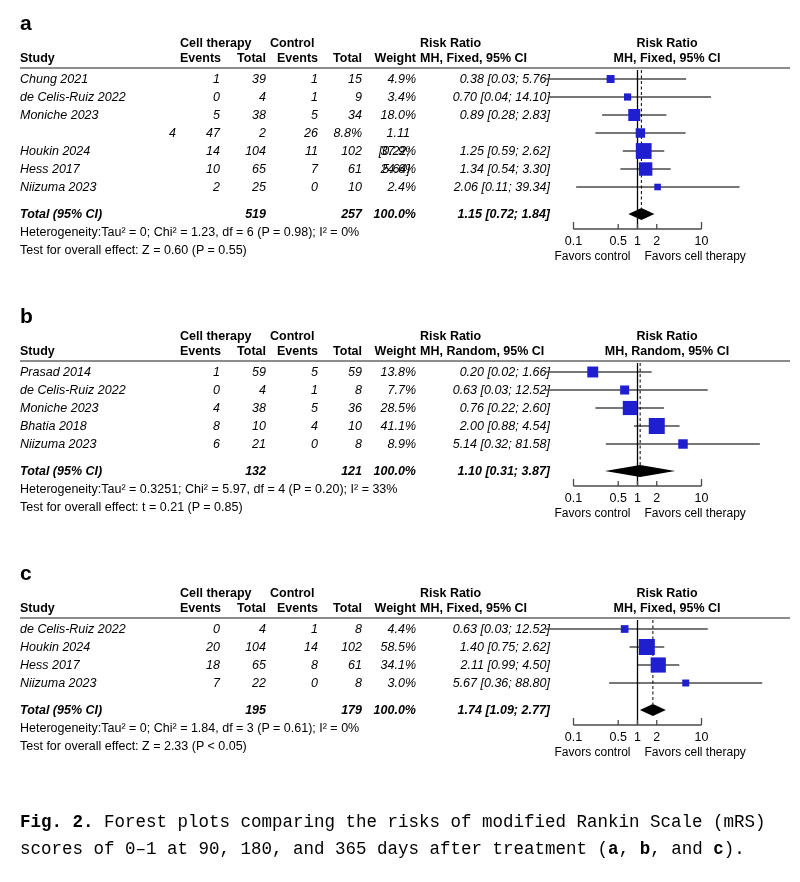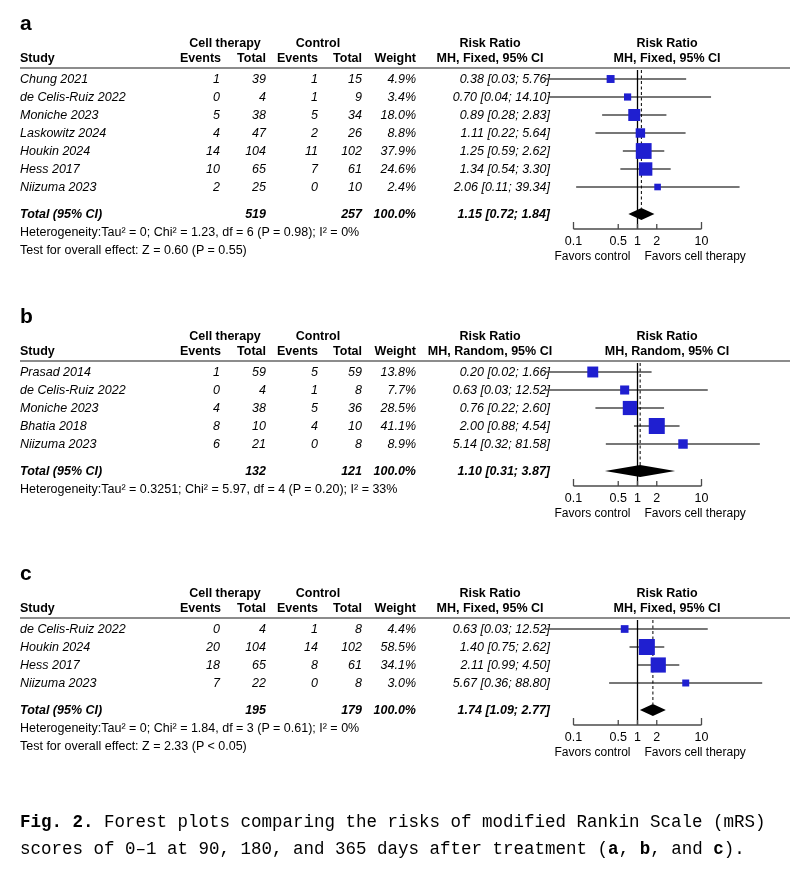--- a/index.html
+++ b/index.html
@@ -6,21 +6,21 @@
   body{width:800px;height:882px;overflow:hidden;color:#000;
        font-family:"Liberation Sans",sans-serif;-webkit-font-smoothing:antialiased;}
   .figure{padding:12px 10px 0 20px;position:relative;}
   .panel{position:relative;}
   .panel + .panel{margin-top:16px;}
   .panel-label{font-size:21px;font-weight:bold;height:24px;line-height:22px;}
   .panel-body{position:relative;}
   .g7{display:grid;grid-template-columns:160px 44px 46px 52px 44px 54px 140px;}
   .hdr{font-weight:bold;font-size:12.5px;}
   .hdr .r1,.hdr .r2{height:15px;line-height:15px;}
-  .cc{text-align:center;}
+  .cc{text-align:left;}
   .tl{text-align:left;}
   .tr{text-align:right;padding-right:4px;}
   .rrcol{text-align:right;padding-right:10px;}
   .divider{height:2px;background:#8c8c8c;margin:1px 0;width:770px;}
   .trow{font-size:12.5px;height:18px;line-height:18px;font-style:italic;}
   .spacer{height:9px;}
   .total-row{font-weight:bold;}
   .stat-line{font-size:12.5px;height:18px;line-height:18px;white-space:nowrap;}
   .plot{position:absolute;left:524px;top:0;width:246px;}
   .plot-hdr{height:30px;text-align:center;font-weight:bold;font-size:12.5px;line-height:15px;}
@@ -77,21 +77,20 @@
           <div class="g7 trow">
             <div class="tl">Moniche 2023</div>
             <div class="tr">5</div>
             <div class="tr">38</div>
             <div class="tr">5</div>
             <div class="tr">34</div>
             <div class="tr">18.0%</div>
             <div class="rrcol">0.89 [0.28; 2.83]</div>
           </div>
           <div class="g7 trow">
-            <div class="tl">Laskowitz 2024</div>
             <div class="tr">4</div>
             <div class="tr">47</div>
             <div class="tr">2</div>
             <div class="tr">26</div>
             <div class="tr">8.8%</div>
             <div class="rrcol">1.11 [0.22; 5.64]</div>
           </div>
           <div class="g7 trow">
             <div class="tl">Houkin 2024</div>
             <div class="tr">14</div>
@@ -242,20 +241,21 @@
           <div class="g7 trow total-row">
             <div class="tl">Total (95% CI)</div>
             <div></div>
             <div class="tr">132</div>
             <div></div>
             <div class="tr">121</div>
             <div class="tr">100.0%</div>
             <div class="rrcol">1.10 [0.31; 3.87]</div>
           </div>
           <div class="stat-line">Heterogeneity:Tau² = 0.3251; Chi² = 5.97, df = 4 (P = 0.20); I² = 33%</div>
+          <div class="stat-line">Test for overall effect: t = 0.21 (P = 0.85)</div>
           <div class="plot">
             <div class="plot-hdr">
               <div>Risk Ratio</div>
               <div>MH, Random, 95% CI</div>
             </div>
             <svg width="246" height="183" style="margin-top:4px">
               <line x1="1" y1="9" x2="107.58691763456352" y2="9" stroke="#4a4a4a" stroke-width="1.3"></line>
               <line x1="1" y1="27" x2="163.7466770479623" y2="27" stroke="#4a4a4a" stroke-width="1.3"></line>
               <line x1="51.4150515726212" y1="45" x2="120.05829427013235" y2="45" stroke="#4a4a4a" stroke-width="1.3"></line>
               <line x1="89.9468910176108" y1="63" x2="135.55157458285464" y2="63" stroke="#4a4a4a" stroke-width="1.3"></line>

